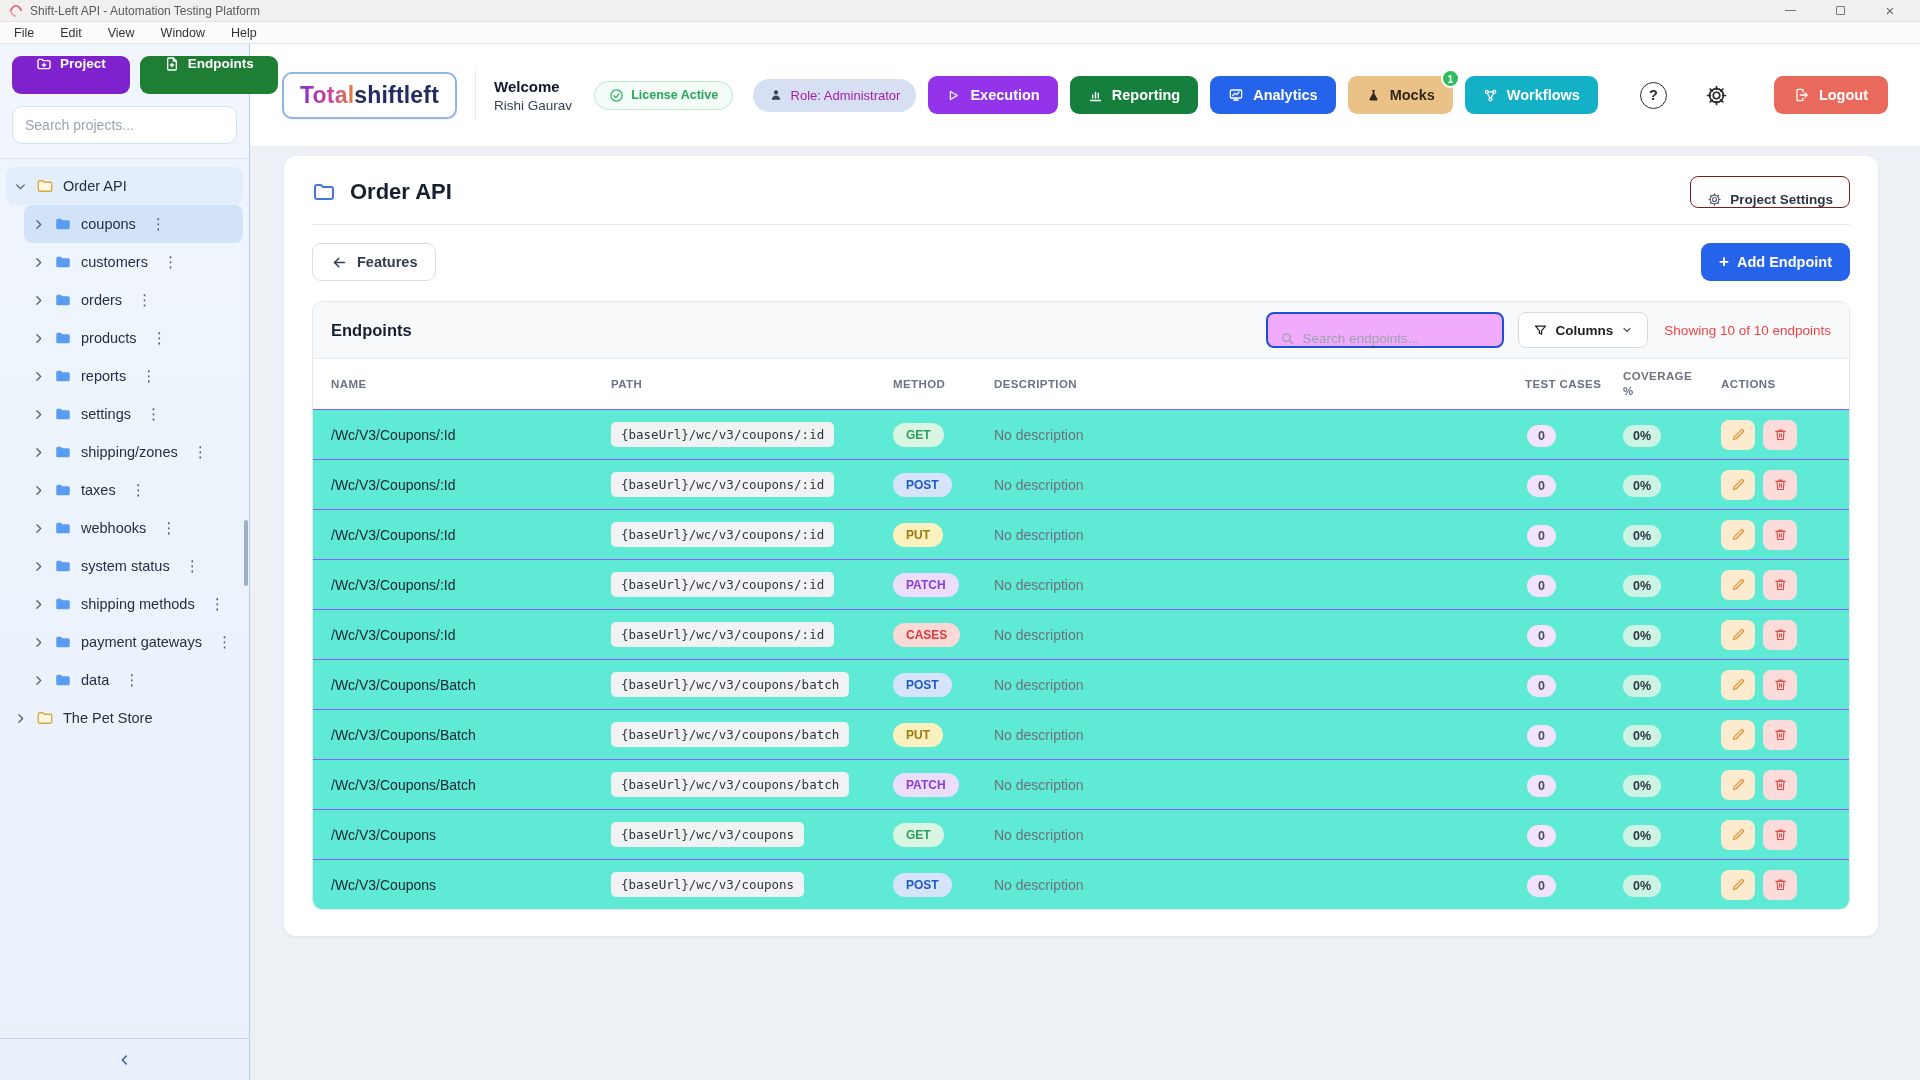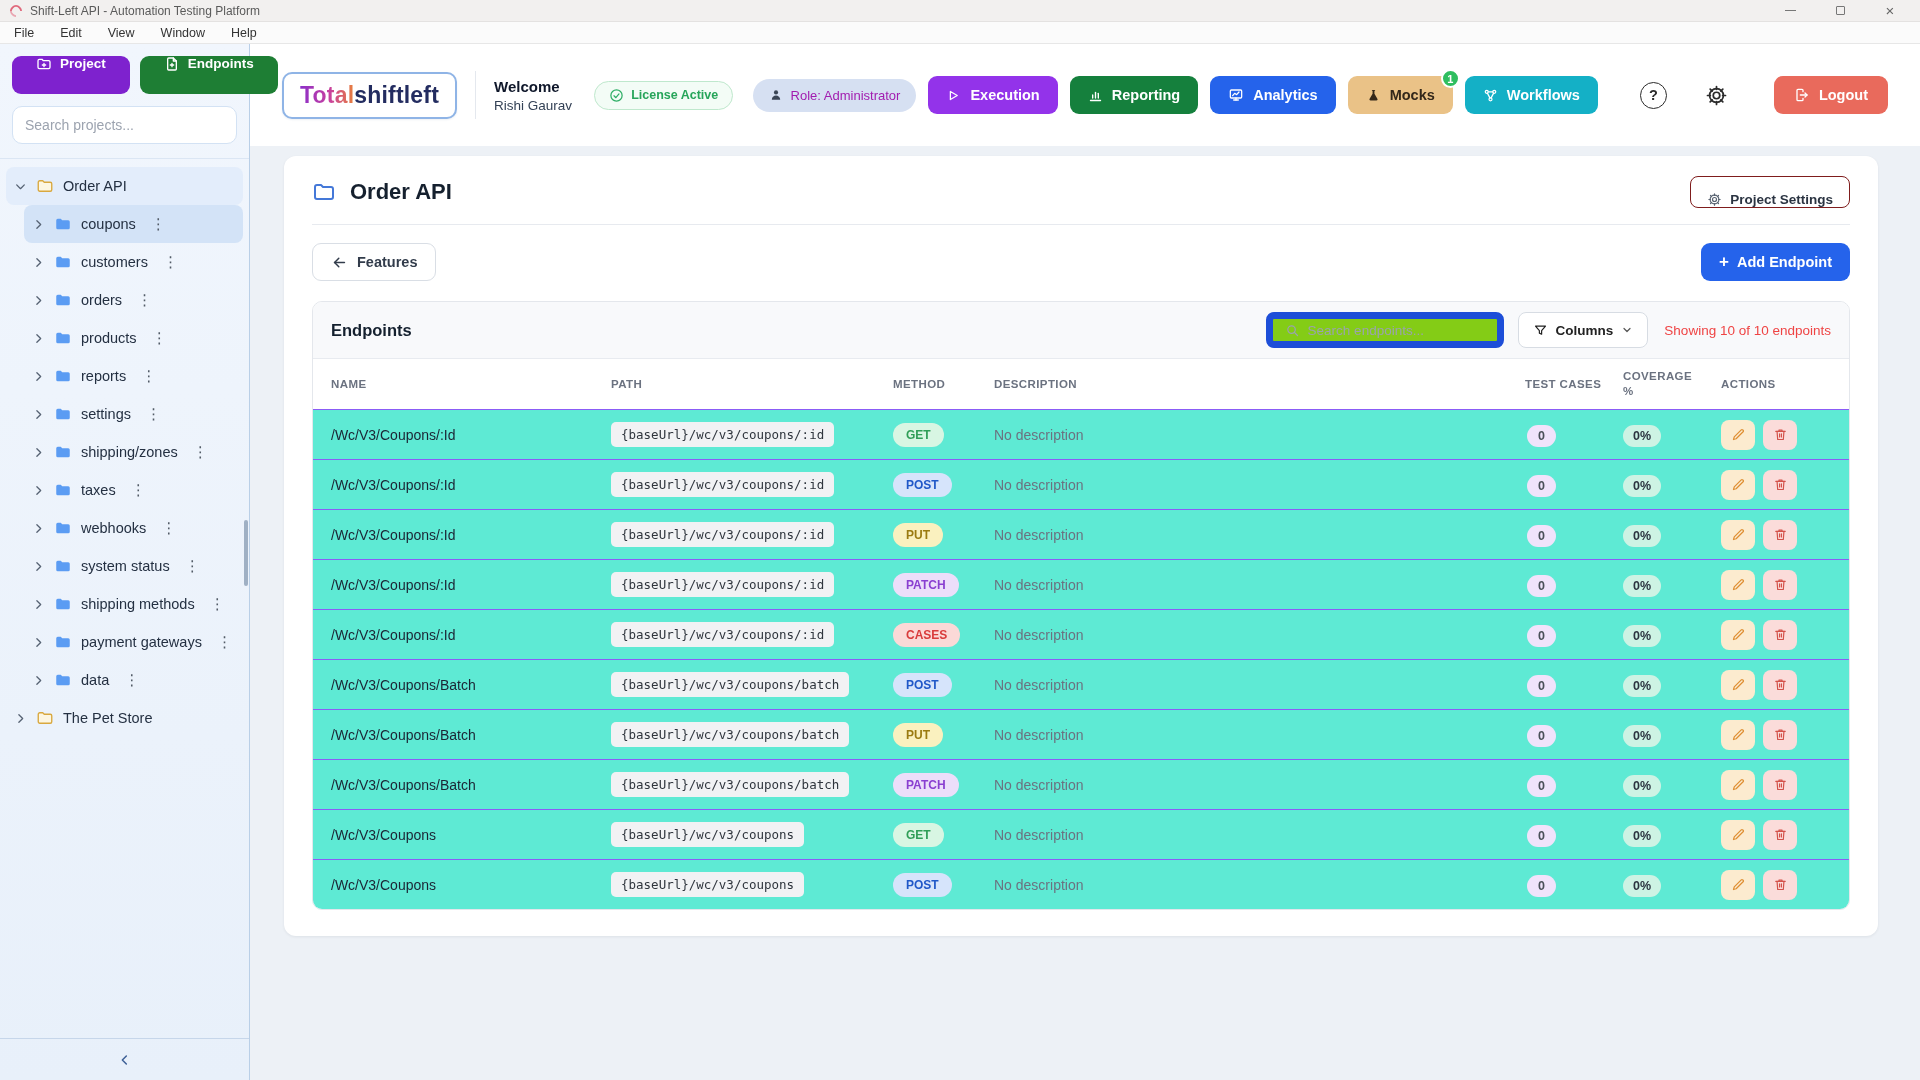--- a/index.html
+++ b/index.html
@@ -103,22 +103,22 @@
     font-weight:600; color:#323c4b; cursor:pointer; }
   .add-endpoint-btn { margin-left:auto; height:38px; background:#2563eb; border:none; border-radius:9px;
     padding:0 18px; display:flex; align-items:center; gap:8px; color:#fff; font-family:inherit;
     font-size:14.5px; font-weight:700; cursor:pointer; }
   .add-plus { font-size:17px; font-weight:700; }
 
   .panel { margin-top:20px; border:1px solid #e4e7ec; border-radius:10px; overflow:hidden; }
   .panel-head { background:#f8f9fb; padding:10px 18px; display:flex; align-items:center;
     border-bottom:1px solid #e8ebf0; }
   .panel-title { font-size:16.5px; font-weight:800; color:#14202e; }
-  .endp-search { margin-left:auto; width:238px; height:36px; border:7px solid #1d4ed8; border-radius:8px;
-    background:#84cc16; display:flex; align-items:center; gap:8px; padding:0 12px; }
+  .endp-search { margin-left:auto; width:238px; height:36px; border:2px solid #1d4ed8; border-radius:8px;
+    background:#f0abfc; display:flex; align-items:flex-end; gap:8px; padding:0 12px; }
   .endp-search input { border:none; outline:none; flex:1; font-family:inherit; font-size:13.5px;
     color:#374151; background:transparent; }
   .endp-search input::placeholder { color:#9aa3ad; }
   .columns-btn { margin-left:14px; height:36px; border:1px solid #d7dce3; border-radius:8px;
     background:#fff; padding:0 14px; display:flex; align-items:center; gap:8px; font-family:inherit;
     font-size:13.5px; font-weight:700; color:#222; cursor:pointer; }
   .showing-label { margin-left:16px; font-size:13.5px; color:#ef4444; }
 
   .tbl-head, .tbl-row { display:grid; grid-template-columns:280px 282px 101px 1fr 98px 98px 110px;
     align-items:center; padding:0 18px; }

